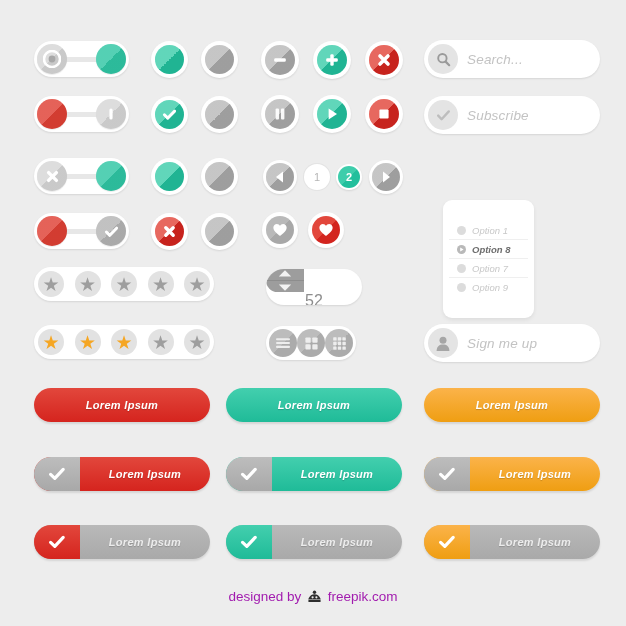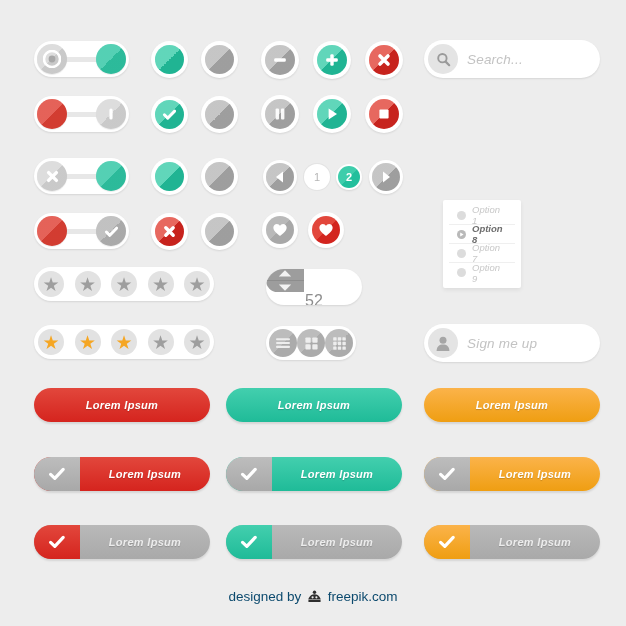--- a/index.html
+++ b/index.html
@@ -108,22 +108,22 @@
     width:30px;height:30px;border-radius:50%;background:#e4e4e4;
     display:flex;align-items:center;justify-content:center;flex:0 0 auto;
   }
   .field .ph {
     margin-left:9px; font-size:13.5px; font-style:italic; color:#c3c3c3;
     letter-spacing:.2px;
   }
 
   
   .dropdown {
-    position:absolute; width:78px; border-radius:2px; background:#fff;
-    box-shadow:0 2px 4px rgba(0,0,0,.07); padding:6px 0;
+    position:absolute; width:91px; border-radius:9px; background:#fff;
+    box-shadow:0 2px 4px rgba(0,0,0,.07); padding:21px 0;
   }
   .dditem {
     display:flex; align-items:center; height:19px; padding:0 8px;
     border-bottom:1px solid #efefef; margin:0 6px;
   }
   .dditem:last-child { border-bottom:none; }
   .dditem .dot {
     width:9px;height:9px;border-radius:50%;background:#dcdcdc;flex:0 0 auto;
   }
   .dditem .lbl {
@@ -150,21 +150,21 @@
   .fill-red    { background:linear-gradient(180deg,#e2473c 0%,#d5241e 100%); }
   .fill-teal   { background:linear-gradient(180deg,#43cfae 0%,#1fbb98 100%); }
   .fill-orange { background:linear-gradient(180deg,#fbb34a 0%,#ef9e12 100%); }
   .fill-grey   { background:linear-gradient(180deg,#bdbdbd 0%,#a8a8a8 100%); }
   .fill-grey-d { background:linear-gradient(180deg,#b9b9b9 0%,#a9a9a9 100%); }
   .lbtn.dim .txt { color:#ececec; }
 
   
   .footer {
     position:absolute; left:0; right:0; bottom:22px;
-    text-align:center; font-size:13.5px; color:#0c4a6e;
+    text-align:center; font-size:13.5px; color:#a21caf;
   }
   .footer .crown { display:inline-block; vertical-align:-2px; margin:0 2px; }
 </style>
 </head>
 <body>
 
 <div class="stage">
 
   <div class="toggle" style="left:34px; top:41px;">
     <div class="track"></div>
@@ -412,20 +412,28 @@
   <div class="field" style="left:424px; top:40px;text-align:center;">
     <div class="badge">
       <svg width="17" height="17" viewBox="0 0 17 17">
         <circle cx="7.4" cy="7.2" r="4.2" fill="none" stroke="#9a9a9a" stroke-width="1.9"></circle>
         <path d="M10.6 10.6 L14.2 14.2" stroke="#9a9a9a" stroke-width="2.2" stroke-linecap="round"></path>
       </svg>
     </div>
     <span class="ph">Search...</span>
   </div>
 
+  <div class="field" style="left:424px; top:96px;">
+    <div class="badge">
+      <svg width="19" height="19" viewBox="0 0 19 19">
+        <path d="M4.2 9.6 L7.6 13.2 L14.8 5.4" stroke="#bdbdbd" stroke-width="2.4" fill="none" stroke-linecap="round" stroke-linejoin="round"></path>
+      </svg>
+    </div>
+    <span class="ph">Subscribe</span>
+  </div>
 
 
   <div class="dropdown" style="left:443px; top:200px;">
     <div class="dditem">
       <span class="dot"></span>
       <span class="lbl">Option 1</span>
     </div>
     <div class="dditem active">
       <span class="dot">
         <svg width="9" height="9" viewBox="0 0 9 9" style="display:block">

